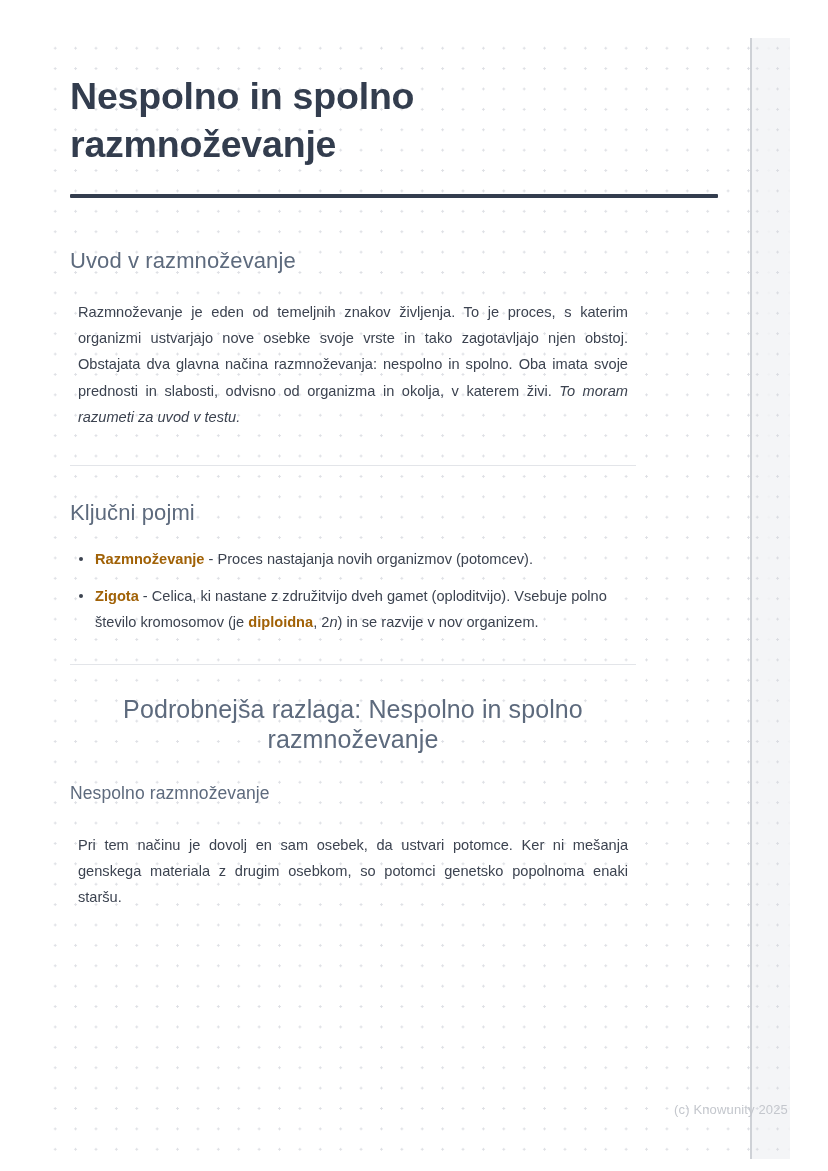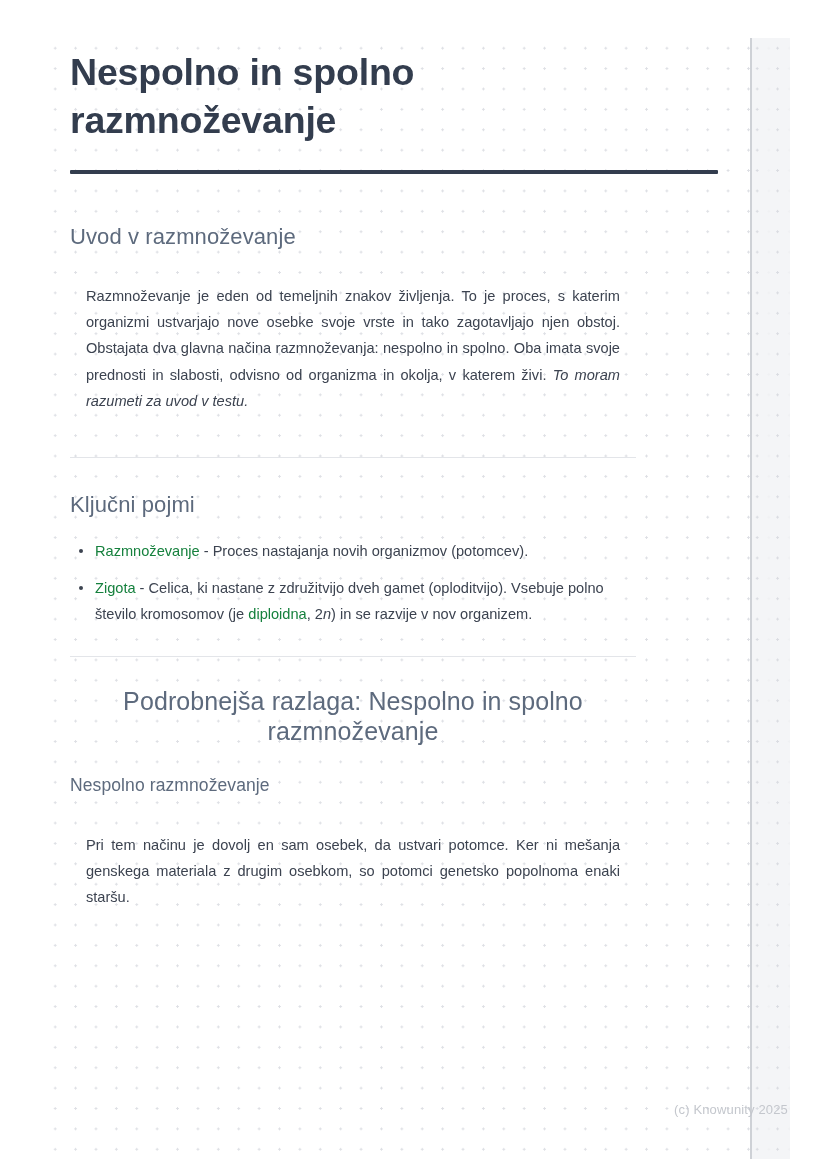--- a/index.html
+++ b/index.html
@@ -59,21 +59,21 @@
     z-index: 3;
   }
 
   #page-title {
     font-size: 37.5px;
     line-height: 48px;
     font-weight: 700;
     color: #333d4e;
     letter-spacing: -0.2px;
     margin: 0;
-    padding-top: 48px;
+    padding-top: 72px;
     width: 480px;
   }
 
   #title-rule {
     width: 648px;
     height: 4px;
     background: #333d4e;
     margin-top: 26px;
     border-radius: 1px;
   }
@@ -96,21 +96,21 @@
     font-weight: 400;
     color: #5d6a7d;
     margin: 0;
     letter-spacing: .1px;
   }
 
   p.body-text {
     font-size: 14.6px;
     line-height: 26.2px;
     color: #3c4350;
-    margin: 16px;
+    margin: 8px;
     text-align: justify;
     text-justify: inter-word;
   }
   p.body-text .ital { font-style: italic; }
 
   ul.terms {
     list-style: none;
     margin: 0;
     padding: 0;
   }
@@ -126,21 +126,21 @@
   ul.terms li::before {
     content: "";
     position: absolute;
     left: 9px;
     top: 11px;
     width: 4.2px;
     height: 4.2px;
     border-radius: 50%;
     background: #3c4350;
   }
-  ul.terms li b { font-weight: 400; color: #15803d; }
+  ul.terms li b { font-weight: 700; color: #a16207; }
   ul.terms li i { font-style: italic; }
 
   hr.divider {
     border: 0;
     border-top: 1px solid #e3e5e9;
     margin: 0;
     width: 566px;
   }
 
   p.bold-lead {

